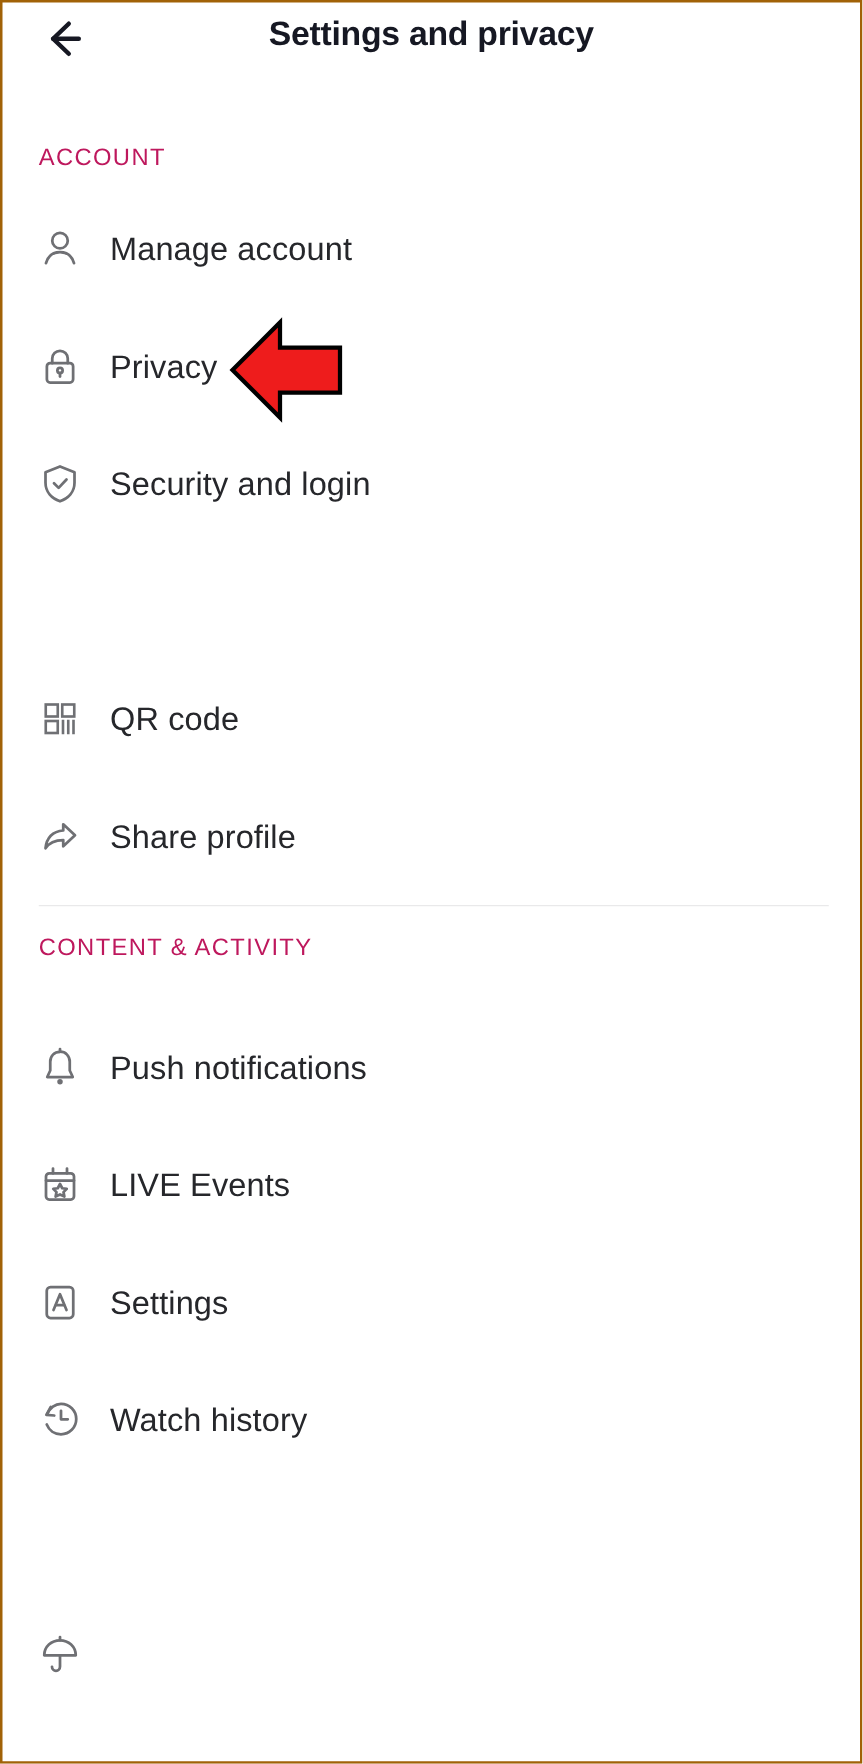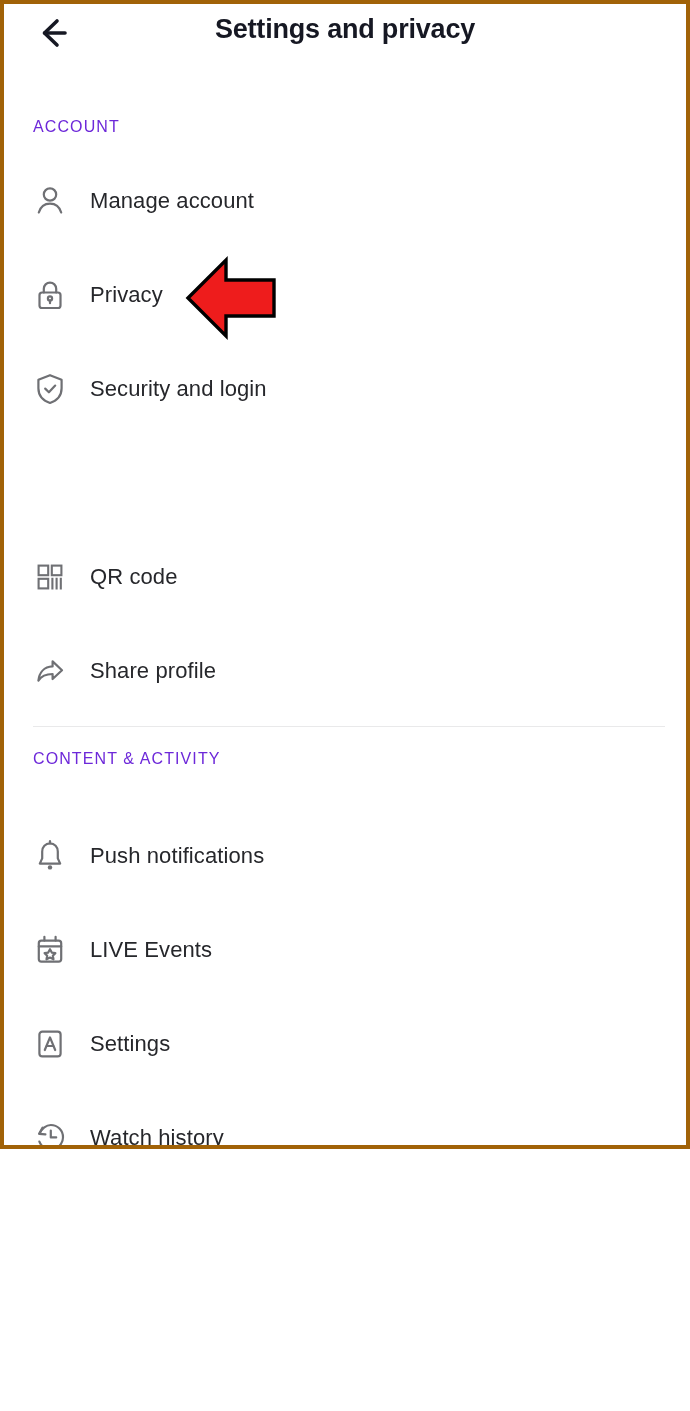--- a/index.html
+++ b/index.html
@@ -7,24 +7,24 @@
     padding: 0;
     background: #ffffff;
   }
   body {
     font-family: "Liberation Sans", sans-serif;
     -webkit-font-smoothing: antialiased;
   }
   #screen {
     position: relative;
     width: 690px;
-    height: 1149px;
+    height: 1411px;
     background: #ffffff;
     box-sizing: border-box;
-    border: 4px solid #a16207;
+    border: 2px solid #a16207;
     overflow: hidden;
   }
 
   
   .header {
     position: relative;
     height: 58px;
   }
   .back-btn {
     position: absolute;
@@ -46,22 +46,22 @@
     font-size: 27px;
     font-weight: bold;
     color: #161823;
     letter-spacing: -0.2px;
   }
 
   
   .section-header {
     position: absolute;
     left: 29px;
-    font-size: 16px;
-    color: #6d28d9;
+    font-size: 19px;
+    color: #be185d;
     letter-spacing: 1.1px;
     font-weight: normal;
   }
 
   
   .row {
     position: absolute;
     left: 0;
     width: 690px;
     height: 62px;
@@ -71,21 +71,21 @@
   }
   .row-icon {
     width: 64px;
     min-width: 64px;
     margin-left: 14px;
     display: flex;
     align-items: center;
     justify-content: center;
   }
   .row-label {
-    font-size: 22px;
+    font-size: 26px;
     color: #26272b;
     letter-spacing: 0.1px;
     margin-left: 8px;
     white-space: nowrap;
   }
 
   
   .divider {
     position: absolute;
     left: 29px;

